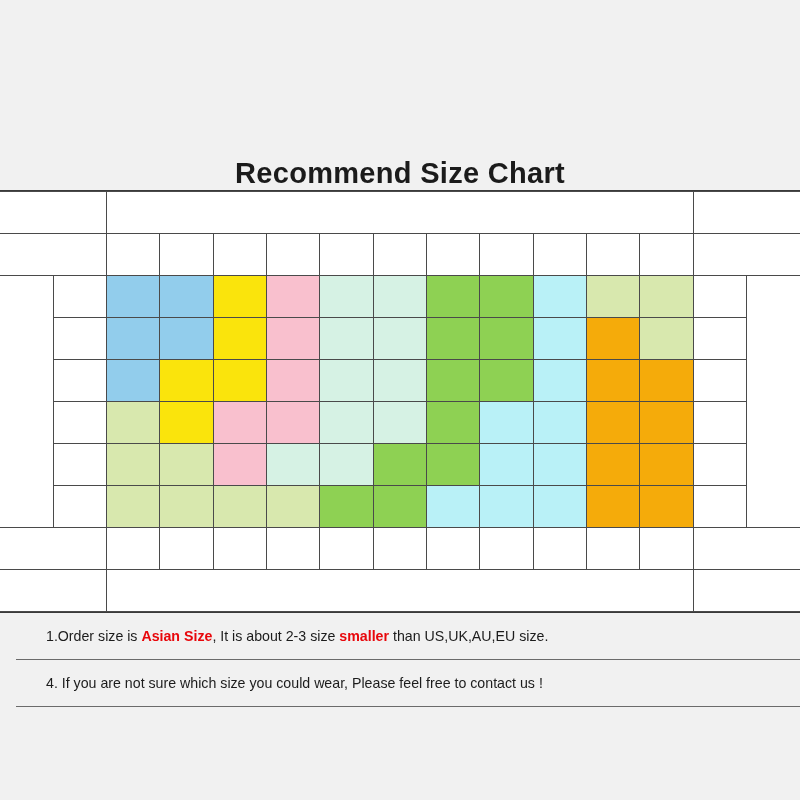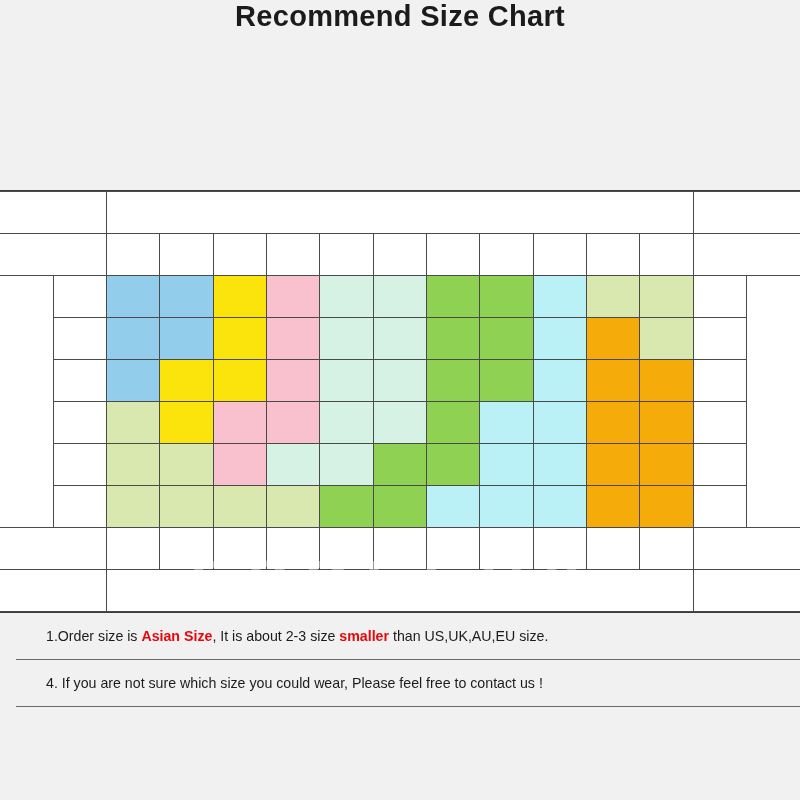--- a/index.html
+++ b/index.html
@@ -16,21 +16,21 @@
     width: 800px; height: 800px;
     background: #f1f1f1;
   }
 
   
   .title-band {
     position: absolute;
     left: 0; top: 0;
     width: 800px; height: 190px;
     display: flex;
-    align-items: flex-start;
+    align-items: flex-end;
     justify-content: center;
     background: #f1f1f1;
   }
   .chart-title {
     font-size: 29px;
     font-weight: bold;
     color: #1b1b1b;
     letter-spacing: 0.3px;
     text-align: center;
   }
@@ -267,21 +267,20 @@
             <td class="unit-head"></td>
             <td class="blank" colspan="2"></td>
           </tr>
           <tr>
             <td class="blank" colspan="2"></td>
             <td class="band-weight" colspan="11"></td>
             <td class="blank" colspan="2"></td>
           </tr>
         </tbody>
     </table>
-    <div class="watermark">ESDEEHY</div>
   </div>
 
   <div class="notes" id="notes-block" style="top: 613px;">
       <div class="note-row">
         <div><span>1.Order size is </span><span class="hl">Asian Size</span><span>, It is about 2-3 size </span><span class="hl">smaller</span><span> than US,UK,AU,EU size.</span></div>
       </div>
       <div class="note-row">
         <div><span>4. If you are not sure which size you could wear, Please feel free to contact us !</span></div>
       </div>
     </div>

